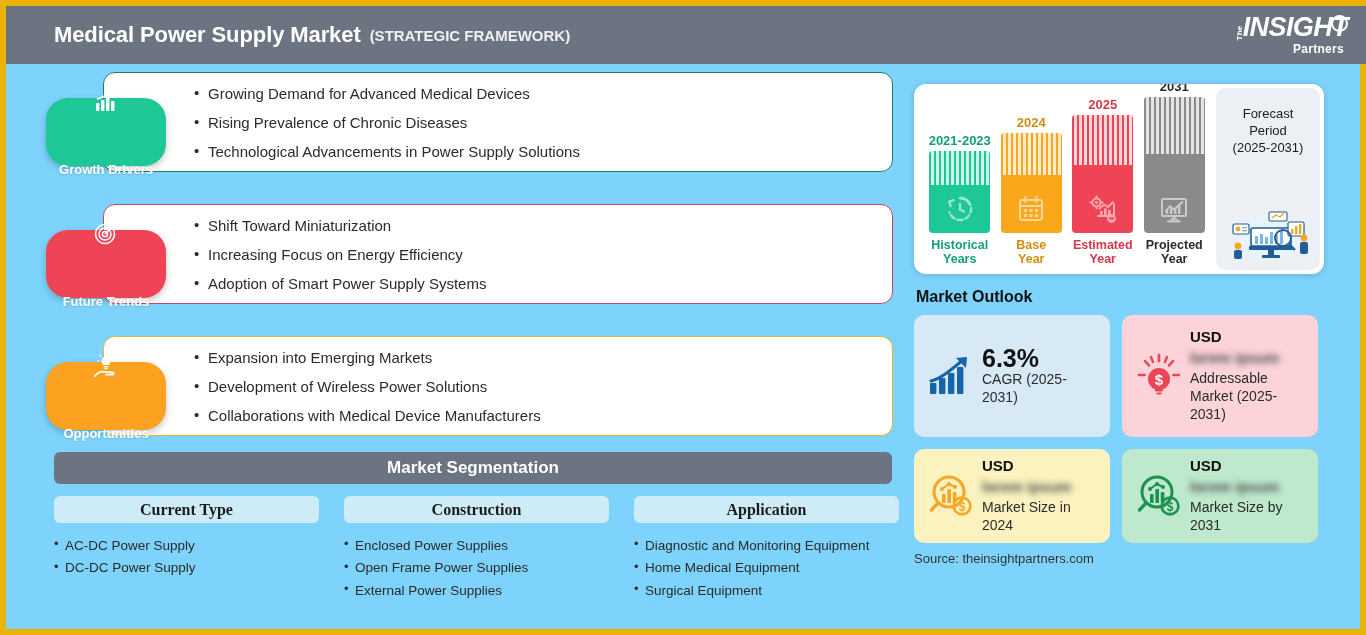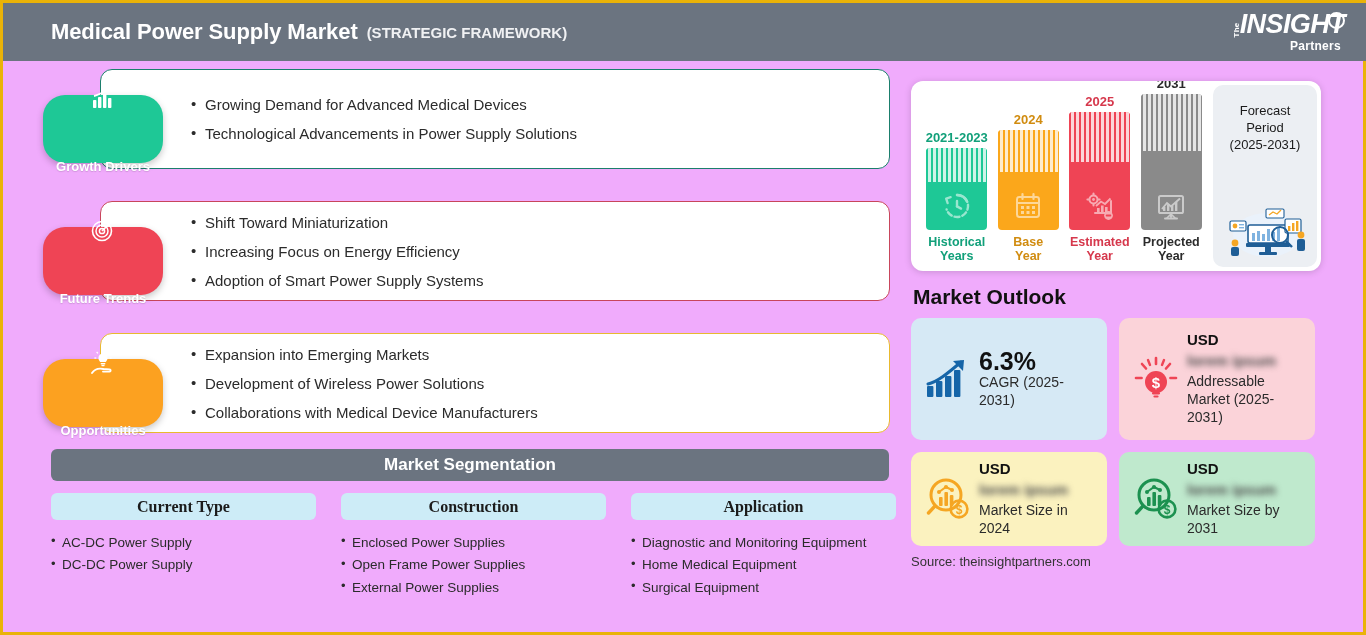--- a/index.html
+++ b/index.html
@@ -8,23 +8,23 @@
   }
   body {
     width: 1366px; height: 635px;
     font-family: "Liberation Sans", sans-serif;
     overflow: hidden;
     position: relative;
   }
   #root {
     width: 1366px; height: 635px;
     position: relative;
-    background: #f0abfc;
+    background: #7dd3fc;
     box-sizing: border-box;
-    border: 3px solid #eab308;
+    border: 6px solid #eab308;
   }
 
   
   .header {
     position: absolute;
     left: 0; top: 0;
     width: 1366px; height: 58px;
     background: #6b7480;
     display: flex;
     align-items: center;
@@ -311,21 +311,21 @@
     font-weight: normal;
   }
   .forecast-illus {
     position: absolute;
     bottom: 6px; left: 50%;
     transform: translateX(-50%);
   }
 
   
   .outlook-title {
-    font-size: 21px;
+    font-size: 16px;
     font-weight: bold;
     color: #111111;
     margin: 14px 0 9px 2px;
   }
   .outlook-grid {
     display: flex;
     flex-wrap: wrap;
     gap: 12px;
     width: 418px;
   }
@@ -406,20 +406,21 @@
       <div class="logo-row2">Partners</div>
     </div>
   </div>
 
   <div class="left-col">
     <div id="factors-container">
         <div class="factor-row">
           <div class="factor-box green">
             <ul class="bullet-list">
               <li>Growing Demand for Advanced Medical Devices</li>
+              <li>Rising Prevalence of Chronic Diseases</li>
               <li>Technological Advancements in Power Supply Solutions</li>
             </ul>
           </div>
           <div class="factor-badge badge-green">
             <div class="badge-icon">
               <svg width="26" height="26" viewBox="0 0 26 26">
                 <rect x="3" y="15" width="3.4" height="8" rx="0.8" fill="#ffffff"></rect>
                 <rect x="8" y="12" width="3.4" height="11" rx="0.8" fill="#ffffff"></rect>
                 <rect x="13" y="9" width="3.4" height="14" rx="0.8" fill="#ffffff"></rect>
                 <rect x="18" y="13" width="3.4" height="10" rx="0.8" fill="#ffffff"></rect>

